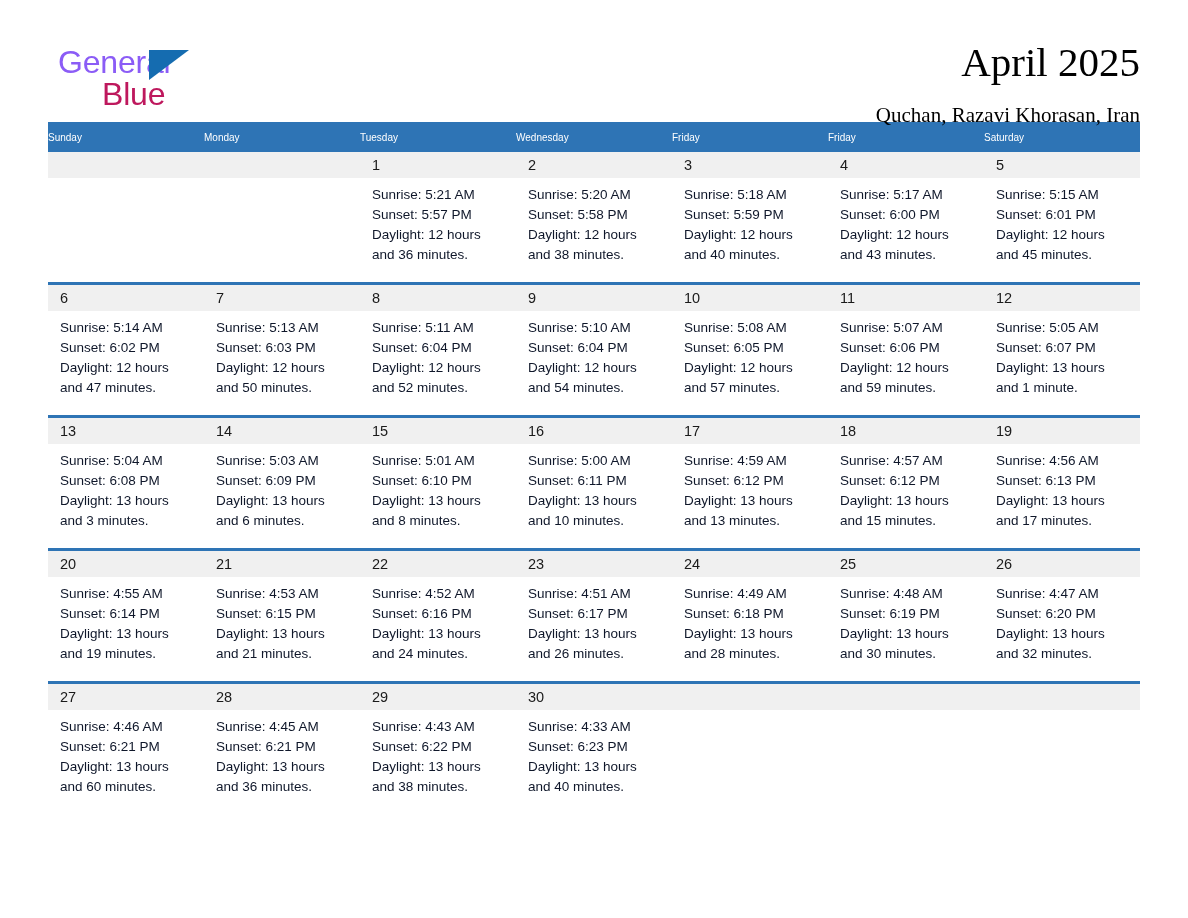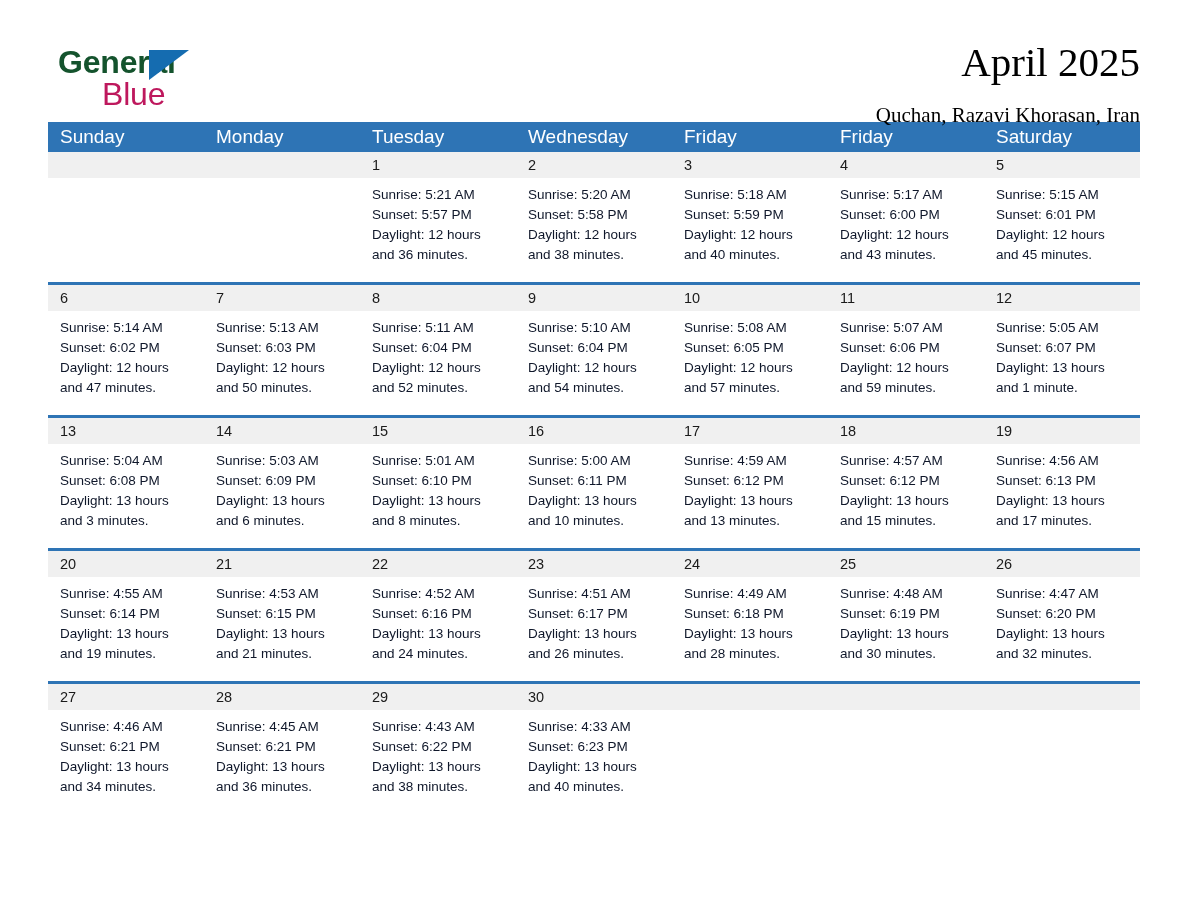--- a/index.html
+++ b/index.html
@@ -36,23 +36,22 @@
     width: 160px;
     height: 72px;
     flex: 0 0 auto;
   }
   .logo-general {
     position: absolute;
     left: 10px;
     top: 4px;
     font-size: 32px;
     letter-spacing: -0.2px;
-    color: #14532d;
+    color: #8b5cf6;
     line-height: 1;
-    font-weight: bold;
   }
   .logo-tri {
     position: absolute;
     left: 101px;
     top: 8px;
     width: 0;
     height: 0;
     border-left: 40px solid #156cb0;
     border-bottom: 30px solid transparent;
   }
@@ -93,22 +92,21 @@
   }
   .week-head {
     display: flex;
     background: #2e74b5;
     height: 30px;
     align-items: center;
   }
   .week-head .dow {
     flex: 1 1 0;
     color: #ffffff;
-    font-size: 19px;
-    padding-left: 12px;
+    font-size: 10px;
     box-sizing: border-box;
   }
   .week {
     margin-top: 7px;
     border-top: 3px solid #2e74b5;
   }
   .week:first-of-type {
     margin-top: 0;
     border-top: 0;
   }
@@ -442,21 +440,21 @@
           </div>
         </div>
         <div class="week">
           <div class="week-row">
             <div class="cell">
               <div class="daynum">27</div>
               <div class="info">
                 <div>Sunrise: 4:46 AM</div>
                 <div>Sunset: 6:21 PM</div>
                 <div>Daylight: 13 hours</div>
-                <div>and 34 minutes.</div>
+                <div>and 60 minutes.</div>
               </div>
             </div>
             <div class="cell">
               <div class="daynum">28</div>
               <div class="info">
                 <div>Sunrise: 4:45 AM</div>
                 <div>Sunset: 6:21 PM</div>
                 <div>Daylight: 13 hours</div>
                 <div>and 36 minutes.</div>
               </div>

